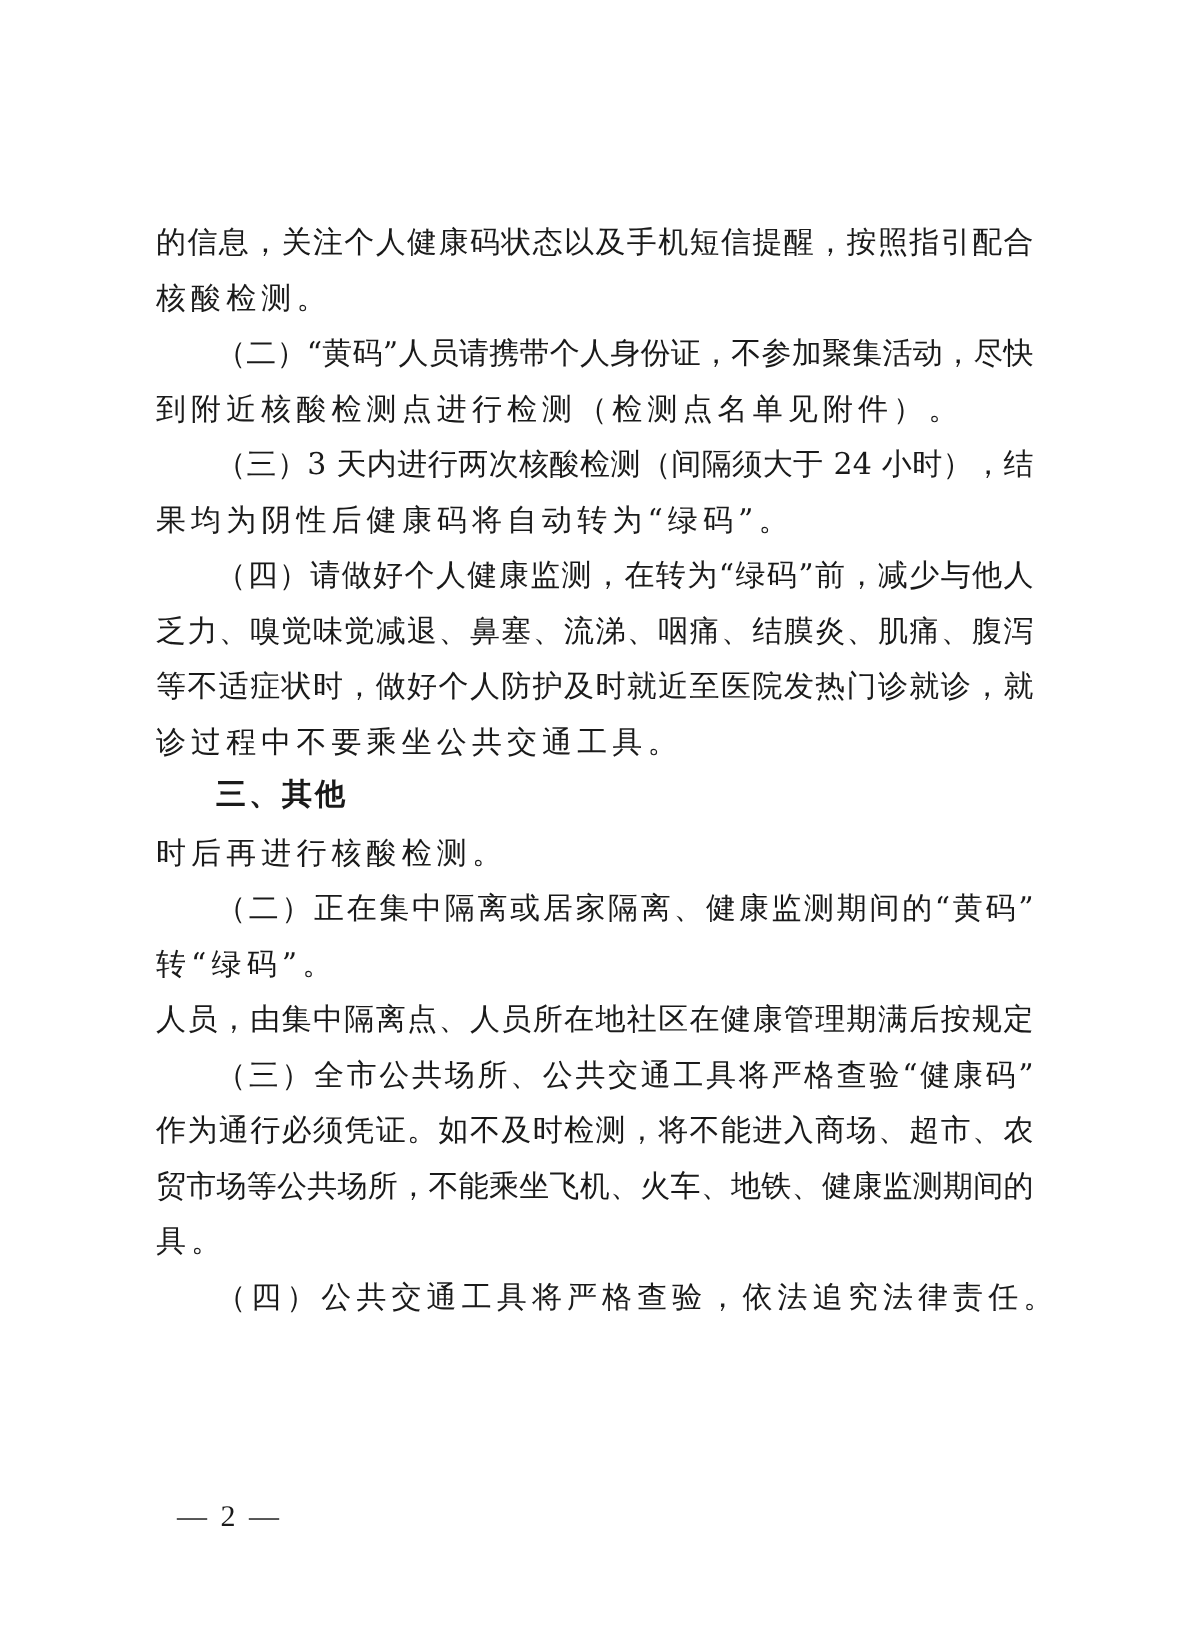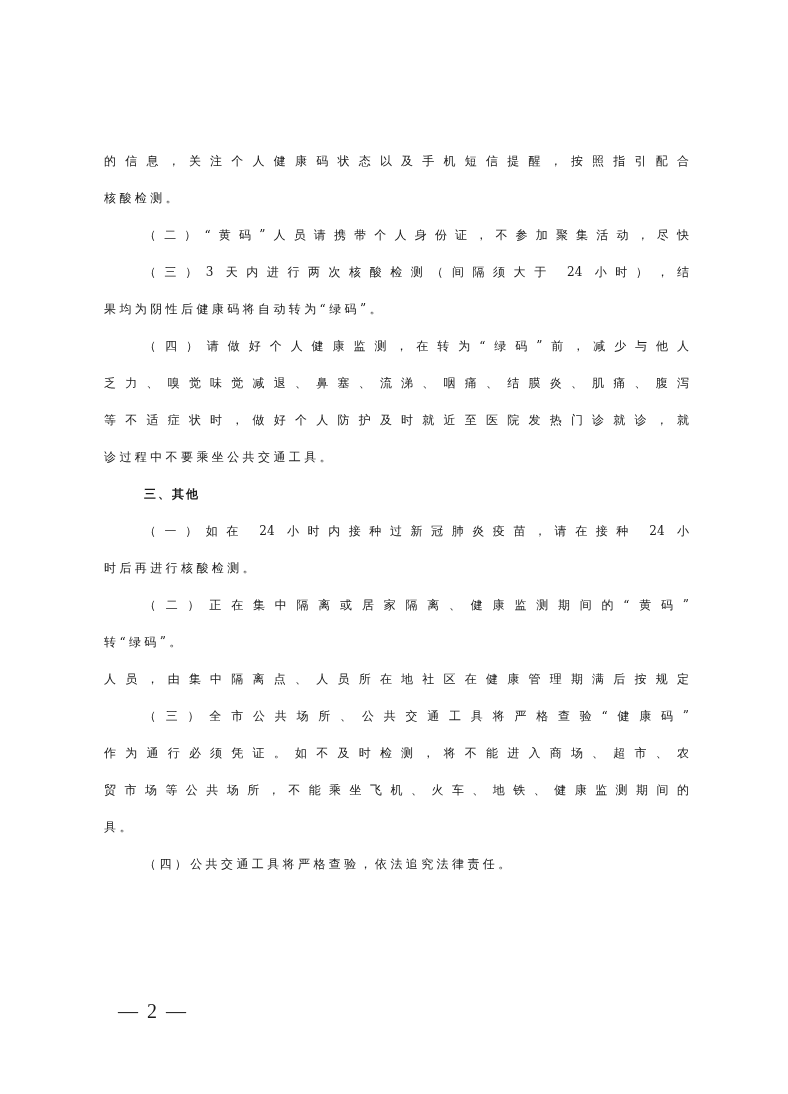--- a/index.html
+++ b/index.html
@@ -15,32 +15,32 @@
       font-family: "DejaVu Serif", "Liberation Serif", serif;
       color: #1a1a1a;
     }
     .page {
       position: absolute;
       left: 104px;
       top: 143px;
       width: 585px;
     }
     .line {
-      font-size: 12px;
+      font-size: 20px;
       line-height: 37px;
       height: 37px;
       white-space: nowrap;
       letter-spacing: 3.4px;
     }
     .line.indent {
       padding-left: 40px;
     }
     .line.heading {
       padding-left: 40px;
-      font-family: Liberation Sans, sans-serif;
+      font-family: Liberation Mono, monospace;
       font-weight: bold;
       letter-spacing: 2px;
     }
     .line.justify {
       text-align: justify;
       text-align-last: justify;
       letter-spacing: 0;
     }
     .page-number {
       position: absolute;
@@ -55,36 +55,36 @@
 </head>
 <body>
 
 <div class="page">
   <div>
     <div class="line justify">的信息，关注个人健康码状态以及手机短信提醒，按照指引配合</div>
     <div class="line">核酸检测。</div>
   </div>
   <div>
     <div class="line indent justify">（二）“黄码”人员请携带个人身份证，不参加聚集活动，尽快</div>
+    <div class="line">到附近核酸检测点进行检测（检测点名单见附件）。</div>
   </div>
   <div>
     <div class="line indent justify">（三）3 天内进行两次核酸检测（间隔须大于 24 小时），结</div>
     <div class="line">果均为阴性后健康码将自动转为“绿码”。</div>
   </div>
   <div>
     <div class="line indent justify">（四）请做好个人健康监测，在转为“绿码”前，减少与他人</div>
     <div class="line justify">乏力、嗅觉味觉减退、鼻塞、流涕、咽痛、结膜炎、肌痛、腹泻</div>
     <div class="line justify">等不适症状时，做好个人防护及时就近至医院发热门诊就诊，就</div>
     <div class="line">诊过程中不要乘坐公共交通工具。</div>
   </div>
 
   <div class="line heading">三、其他</div>
 
   <div>
-    <div class="line indent justify">（一）如在 24 小时内接种过新冠肺炎疫苗，请在接种 24 小</div>
     <div class="line">时后再进行核酸检测。</div>
   </div>
   <div>
     <div class="line indent justify">（二）正在集中隔离或居家隔离、健康监测期间的“黄码”</div>
     <div class="line">转“绿码”。</div>
     <div class="line justify">人员，由集中隔离点、人员所在地社区在健康管理期满后按规定</div>
   </div>
   <div>
     <div class="line indent justify">（三）全市公共场所、公共交通工具将严格查验“健康码”</div>
     <div class="line justify">作为通行必须凭证。如不及时检测，将不能进入商场、超市、农</div>

